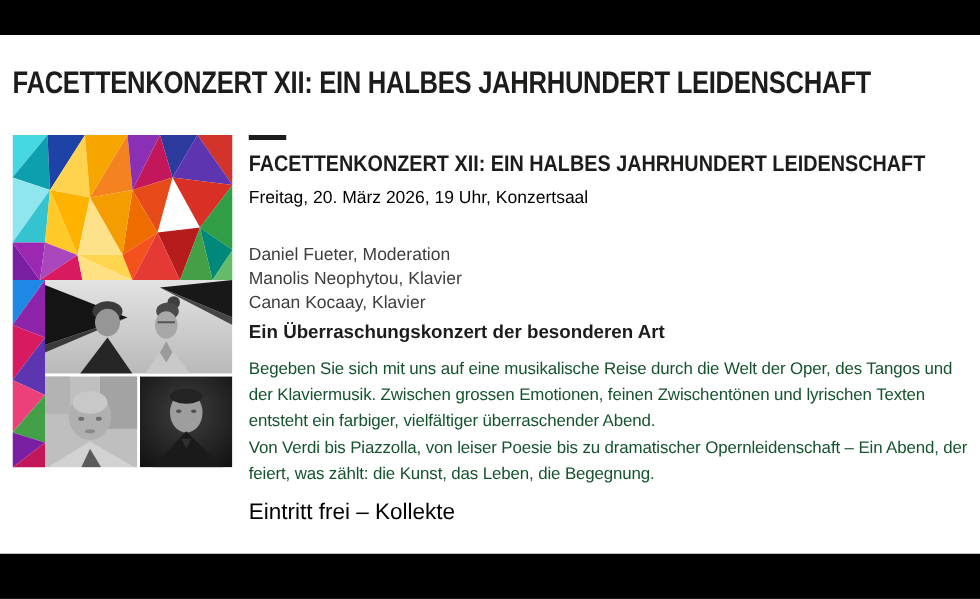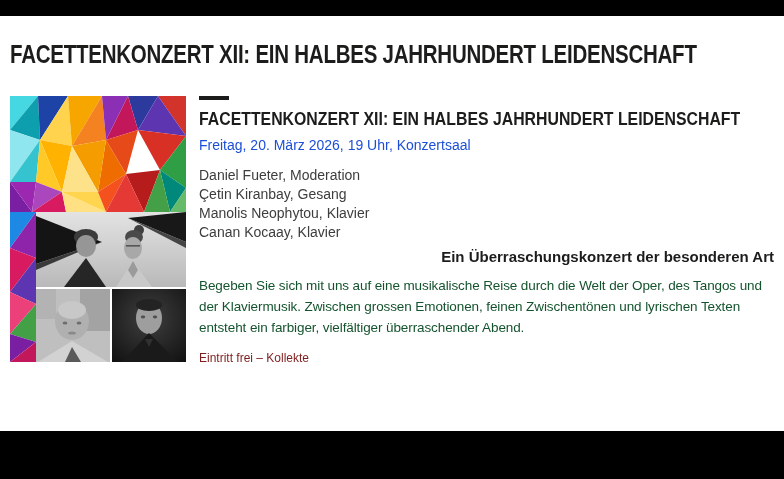--- a/index.html
+++ b/index.html
@@ -4,21 +4,21 @@
 <style>
   * { margin: 0; padding: 0; box-sizing: border-box; }
   html, body { width: 784px; height: 479px; overflow: hidden; }
   body {
     background: #000000;
     font-family: "Liberation Sans", sans-serif;
     position: relative;
   }
   .stage {
     position: absolute;
-    left: 0; top: 16px;
+    left: 0; top: 28px;
     width: 784px; height: 415px;
     background: #ffffff;
   }
   
   .page-title {
     position: absolute;
     left: 10px; top: 24px;
     font-size: 25px;
     font-weight: 700;
     color: #1c1c1b;
@@ -62,48 +62,47 @@
     font-weight: 700;
     color: #1c1c1b;
     line-height: 20px;
     white-space: nowrap;
     transform: scaleX(0.88);
     transform-origin: left center;
   }
   .date-line {
     margin-top: 7px;
     font-size: 14px;
-    color: #1d4ed8;
+    color: #000000;
     line-height: 18px;
   }
   .performers {
-    margin-top: 12px;
+    margin-top: 28px;
     font-size: 14px;
     color: #3d3d3d;
     line-height: 19px;
   }
   .lead {
     margin-top: 5px;
     font-size: 15px;
     font-weight: 700;
     color: #1c1c1b;
     line-height: 19px;
-    text-align: right;
   }
   .description {
     margin-top: 9px;
     font-size: 13.5px;
     letter-spacing: -0.1px;
     color: #14532d;
     line-height: 21px;
   }
   .admission {
     margin-top: 11px;
-    font-size: 12px;
-    color: #7f1d1d;
+    font-size: 18px;
+    color: #000000;
     line-height: 18px;
   }
 </style>
 </head>
 <body>
 
 <div class="letterbox-top" style="position:absolute;left:0;top:0;width:784px;height:32px;background:#000;"></div>
 
 <div class="stage">
 
@@ -217,26 +216,26 @@
       </div>
     </div>
   </div>
 
   <div class="content">
     <div class="dash"></div>
     <h2 class="event-title">FACETTENKONZERT XII: EIN HALBES JAHRHUNDERT LEIDENSCHAFT</h2>
     <div class="date-line">Freitag, 20. März 2026, 19 Uhr, Konzertsaal</div>
     <div class="performers">
       <div>Daniel Fueter, Moderation</div>
-      <div>Çetin Kiranbay, Gesang</div>
       <div>Manolis Neophytou, Klavier</div>
       <div>Canan Kocaay, Klavier</div>
     </div>
     <div class="lead">Ein Überraschungskonzert der besonderen Art</div>
     <div class="description">
       <span>Begeben Sie sich mit uns auf eine musikalische Reise durch die Welt der Oper, des Tangos und der Klaviermusik. Zwischen grossen Emotionen, feinen Zwischentönen und lyrischen Texten entsteht ein farbiger, vielfältiger überraschender Abend.</span><br>
+      <span>Von Verdi bis Piazzolla, von leiser Poesie bis zu dramatischer Opernleidenschaft – Ein Abend, der feiert, was zählt: die Kunst, das Leben, die Begegnung.</span>
     </div>
     <div class="admission">Eintritt frei – Kollekte</div>
   </div>
 
 </div>
 
 <div class="letterbox-bottom" style="position:absolute;left:0;top:447px;width:784px;height:32px;background:#000;"></div>
 
 </body></html>

